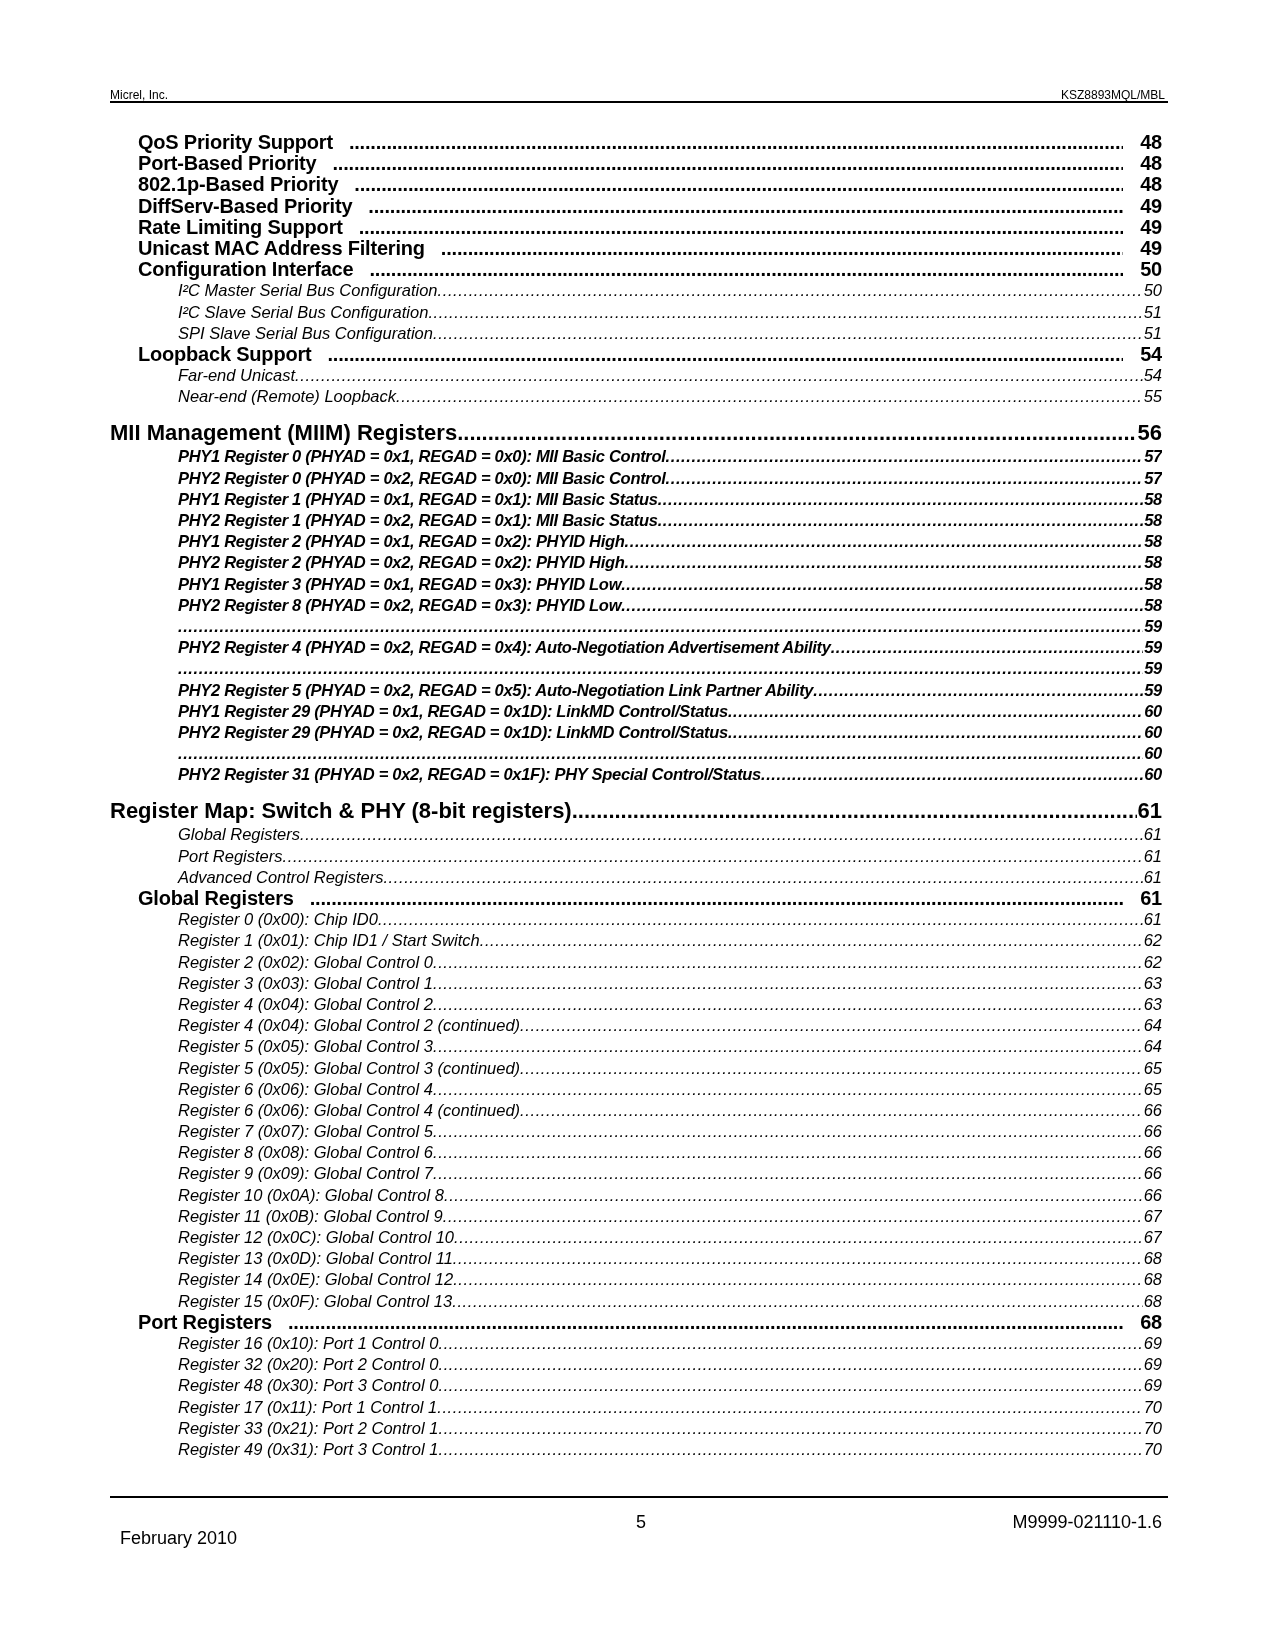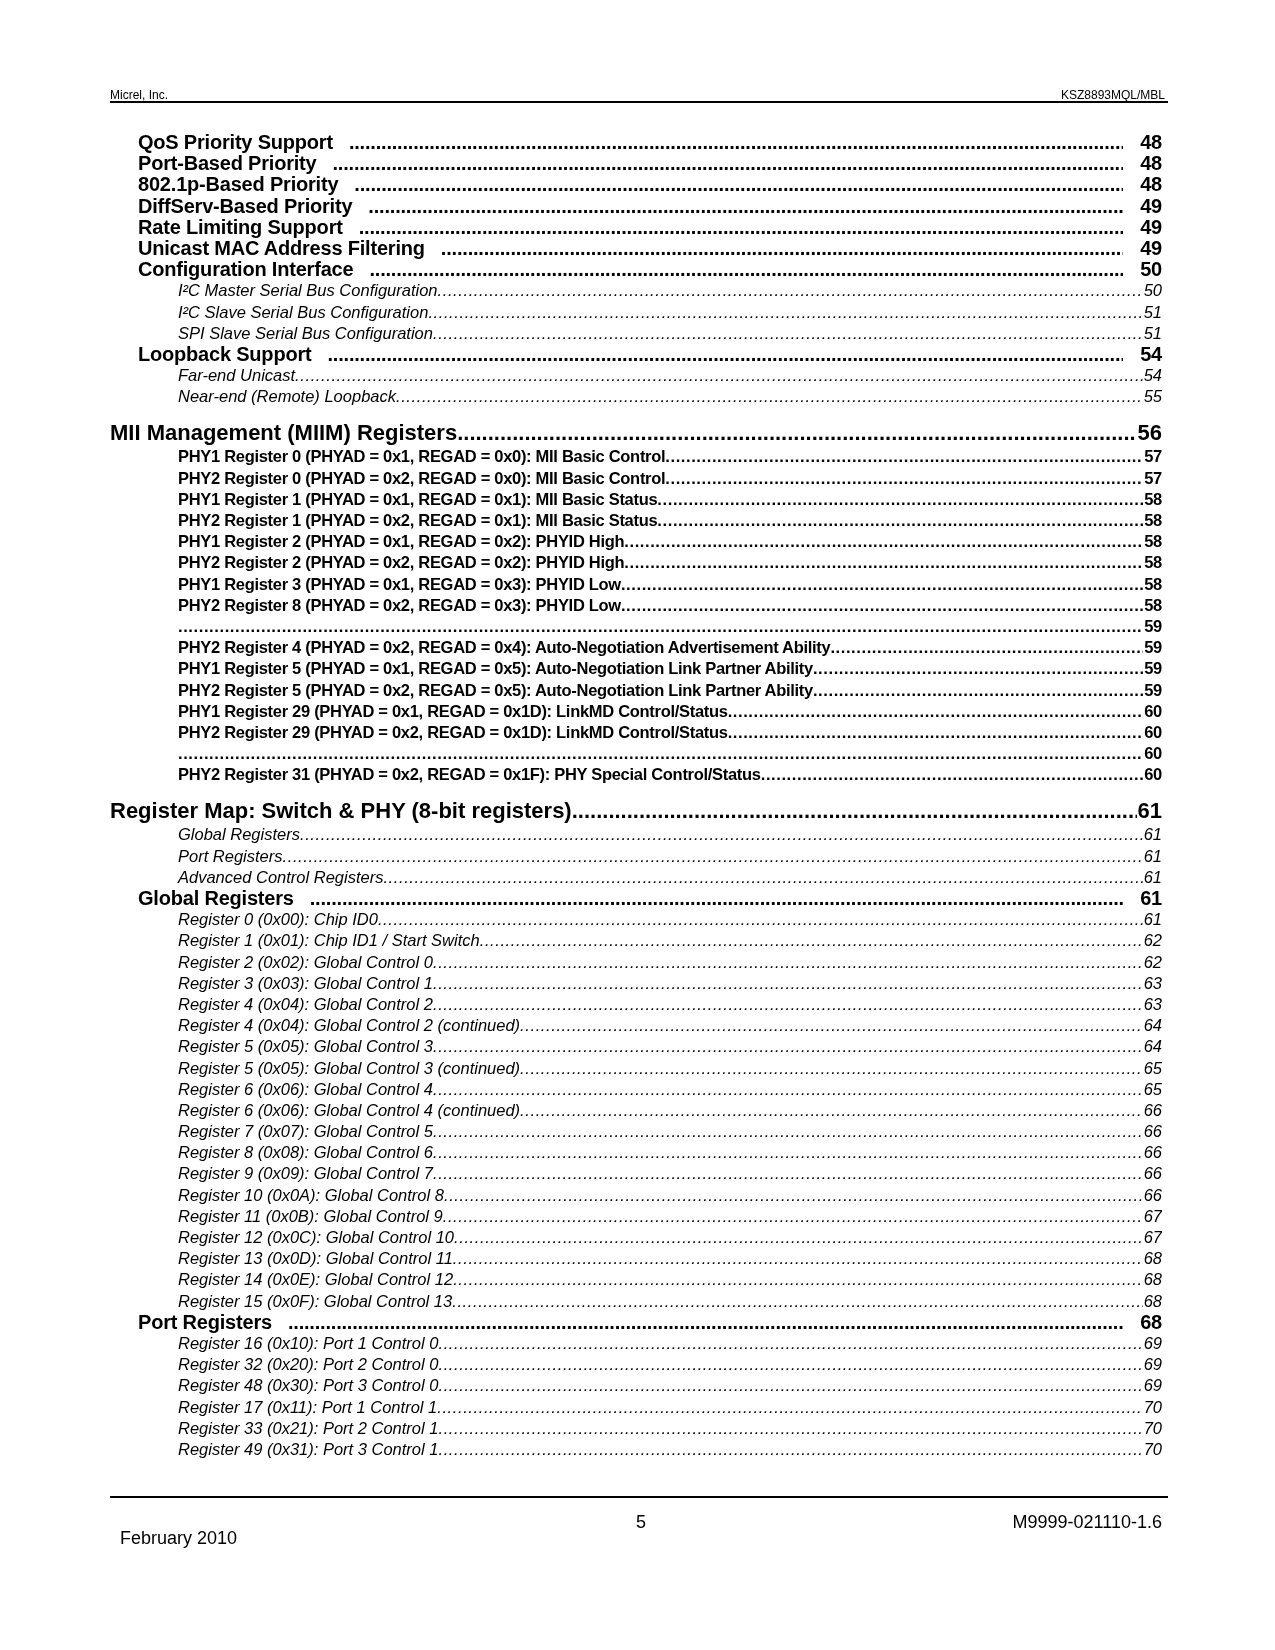--- a/index.html
+++ b/index.html
@@ -10,21 +10,21 @@
   .hdr-rule { position: absolute; left: 110px; top: 101px; width: 1058px; height: 2px; background: #000; }
   .toc { position: absolute; left: 110px; top: 132px; width: 1052px; }
   .entry { position: relative; display: flex; align-items: baseline; white-space: nowrap; overflow: hidden; }
   .entry .t { flex: 0 0 auto; }
   .entry .d { flex: 1 1 auto; overflow: hidden; white-space: nowrap; }
   .entry .d::after { content: "........................................................................................................................................................................................................................................................................................................................"; }
   .entry .p { flex: 0 0 auto; padding-left: 1px; }
   .lvl1 { font-size: 22px; font-weight: bold; height: 27px; line-height: 27px; padding-left: 0; }
   .lvl2 { font-size: 20px; font-weight: bold; height: 21.2px; line-height: 21.2px; padding-left: 28px; letter-spacing: -0.2px; gap: 16px; }
   .lvl3 { font-size: 16.5px; font-style: italic; height: 21.2px; line-height: 21.2px; padding-left: 68px; }
-  .lvl3b { font-size: 16.5px; font-weight: bold; height: 21.2px; line-height: 21.2px; padding-left: 68px; letter-spacing: -0.3px; }
+  .lvl3b { font-size: 16.5px; font-style: italic; font-weight: bold; height: 21.2px; line-height: 21.2px; padding-left: 68px; letter-spacing: -0.3px; }
   .lvl3 .d::after, .lvl3b .d::after { letter-spacing: 0.6px; }
   .gap { height: 12px; }
   .ftr-rule { position: absolute; left: 110px; top: 1496px; width: 1058px; height: 2px; background: #000; }
   .ftr { position: absolute; left: 120px; top: 1512px; width: 1042px; height: 24px; font-size: 18px; }
   .ftr .l { position: absolute; left: 0; top: 16px; }
   .ftr .c { position: absolute; left: 50%; top: 0; transform: translateX(-50%); }
   .ftr .r { position: absolute; right: 0; top: 0; }
 </style>
 </head>
 <body>
@@ -150,21 +150,20 @@
     <div class="entry lvl3b">
       <span class="d"></span>
       <span class="p">59</span>
     </div>
     <div class="entry lvl3b">
       <span class="t">PHY2 Register 4 (PHYAD = 0x2, REGAD = 0x4): Auto-Negotiation Advertisement Ability </span>
       <span class="d"></span>
       <span class="p">59</span>
     </div>
     <div class="entry lvl3b">
-      <span class="t">PHY1 Register 5 (PHYAD = 0x1, REGAD = 0x5): Auto-Negotiation Link Partner Ability </span>
       <span class="d"></span>
       <span class="p">59</span>
     </div>
     <div class="entry lvl3b">
       <span class="t">PHY2 Register 5 (PHYAD = 0x2, REGAD = 0x5): Auto-Negotiation Link Partner Ability </span>
       <span class="d"></span>
       <span class="p">59</span>
     </div>
     <div class="entry lvl3b">
       <span class="t">PHY1 Register 29 (PHYAD = 0x1, REGAD = 0x1D): LinkMD Control/Status</span>

